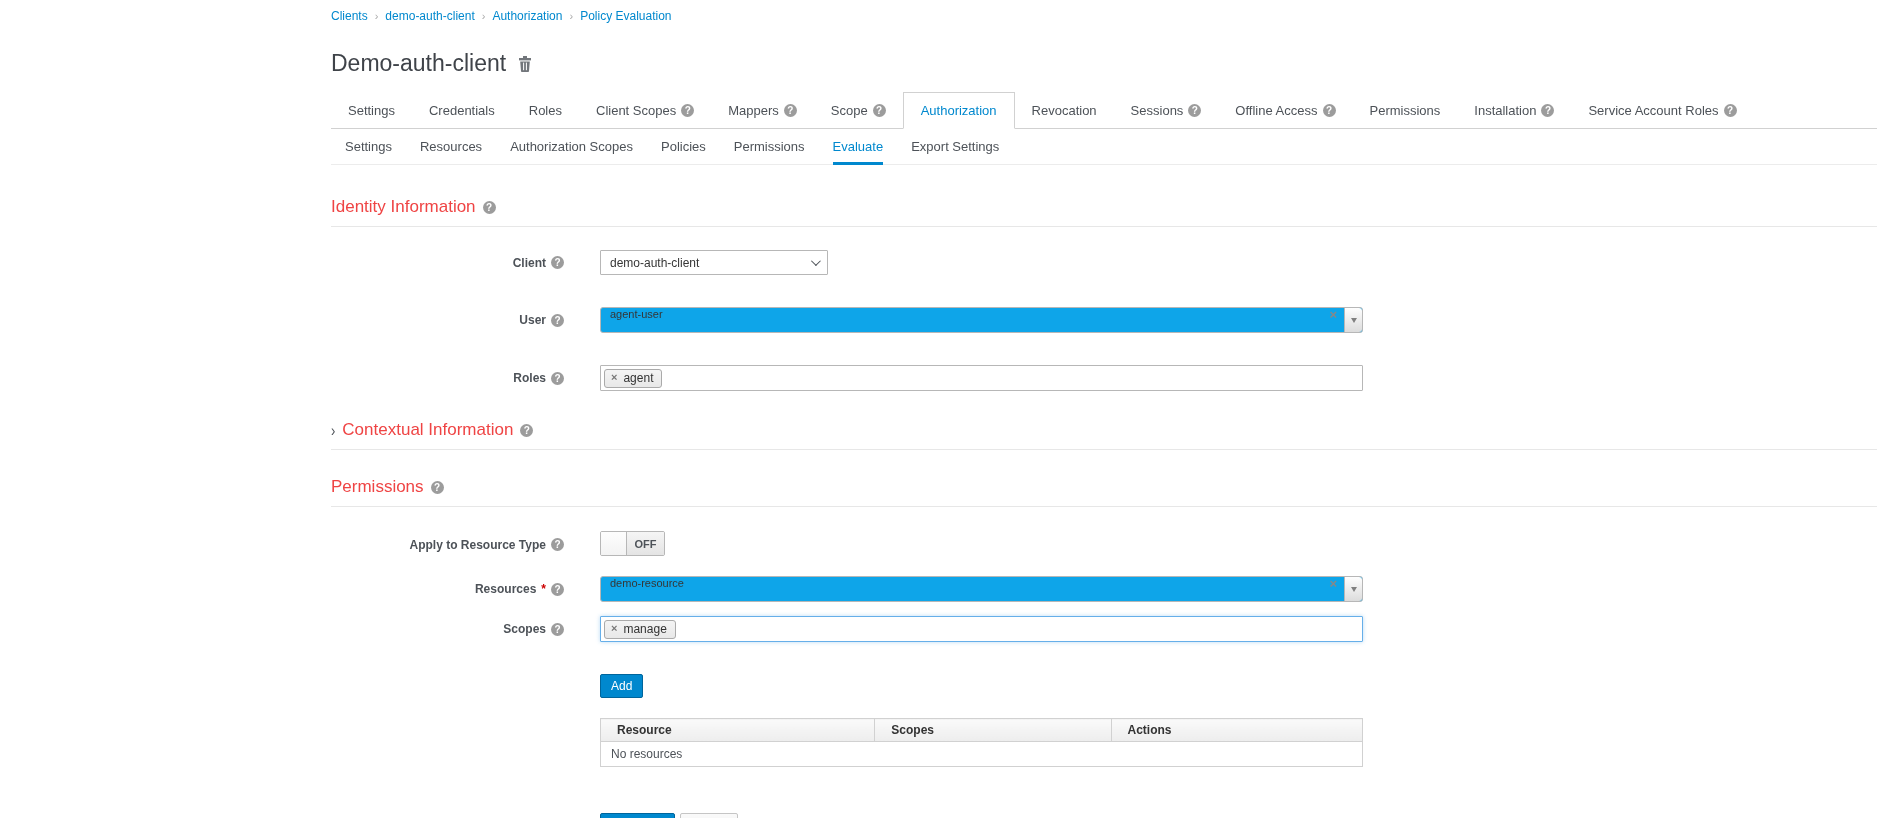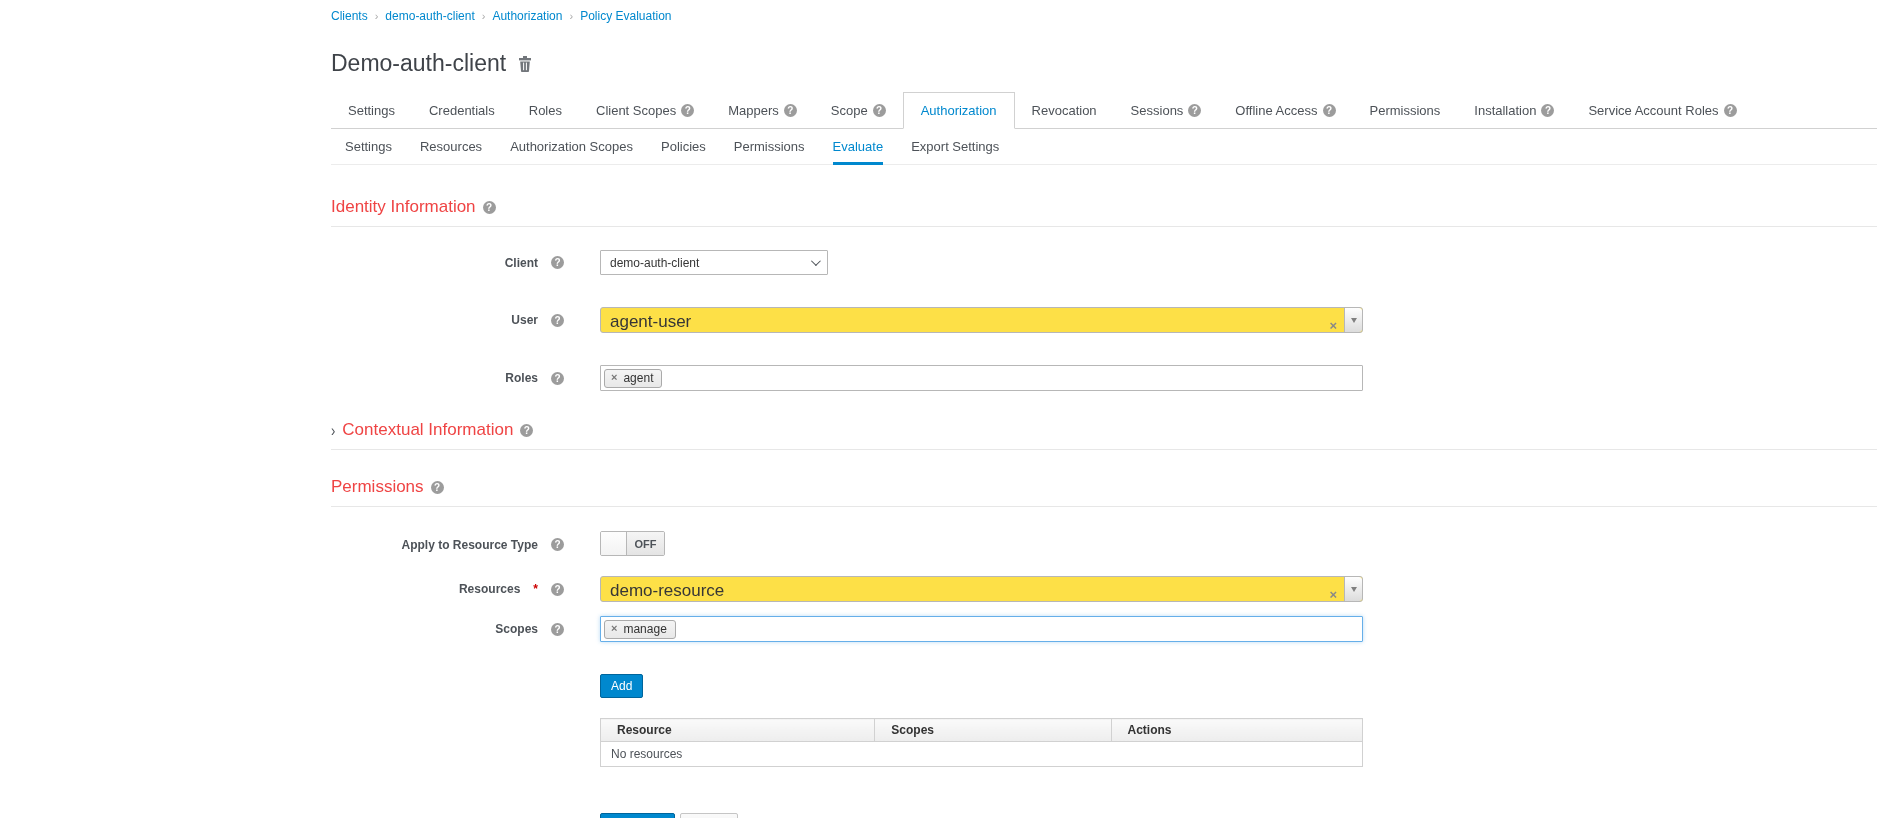--- a/index.html
+++ b/index.html
@@ -43,34 +43,34 @@
   
   .section-header { margin-top:32px; padding-bottom:9px; border-bottom:1px solid #e7e7e7;
                     font-size:17px; font-weight:400; color:#ef4444;
                     display:flex; align-items:center; gap:7px; }
   .section-header .chev { font-size:13px; color:#4d5258; cursor:pointer; font-weight:400; }
   .section-header .chev::before { content:"\203A"; display:inline-block; transform:scaleY(1.2); }
 
   
   .form-row { display:flex; align-items:center; margin-top:32px; }
   .form-label { width:233px; text-align:right; font-size:12px; font-weight:600; color:#4d5258;
-                display:flex; justify-content:flex-end; align-items:center; gap:13px; }
+                display:flex; justify-content:flex-end; align-items:center; gap:5px; }
   .req { color:#cc0000; font-weight:700; }
   .ctrl { margin-left:36px; }
 
   
   .select-box { width:228px; height:25px; border:1px solid #b7b7b7; border-radius:1px; background:#fff;
                 display:flex; align-items:center; justify-content:space-between; padding:0 9px; cursor:pointer;
                 font-size:12px; color:#363636; }
   .chevron-down { width:7px; height:7px; border-right:1.6px solid #4d5258; border-bottom:1.6px solid #4d5258;
                   transform:rotate(45deg) translateY(-2px); }
 
   
-  .combobox { width:763px; height:26px; border:1px solid #b7b7b7; border-radius:3px; background:#fde047;
-              display:flex; align-items:flex-end; font-size:17px; color:#363636; cursor:pointer; }
+  .combobox { width:763px; height:26px; border:1px solid #b7b7b7; border-radius:3px; background:#0ea5e9;
+              display:flex; align-items:flex-start; font-size:11px; color:#363636; cursor:pointer; }
   .combobox .value { flex:1; padding-left:9px; }
   .xclear { color:#888; font-weight:700; font-size:13px; padding:0 7px; cursor:pointer; line-height:1; }
   .xclear::before { content:"\00D7"; }
   .caret-btn { width:18px; align-self:stretch; border-left:1px solid #b7b7b7; border-radius:0 3px 3px 0;
                background:linear-gradient(#fefefe,#dcdcdc); display:flex; align-items:center; justify-content:center; cursor:pointer; }
   .caret-tri { width:0; height:0; border-left:3.5px solid transparent; border-right:3.5px solid transparent; border-top:5px solid #808080; }
 
   
   .tagbox { width:763px; min-height:26px; border:1px solid #b7b7b7; background:#fff; border-radius:1px;
             display:flex; align-items:center; padding:2px 3px; cursor:text; }

